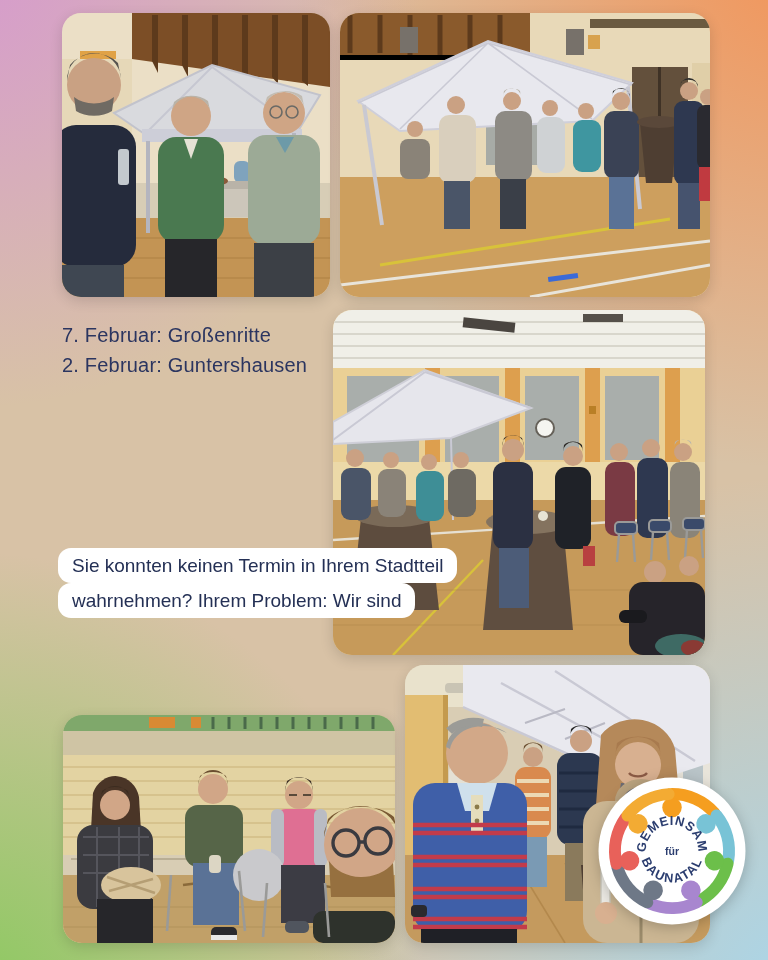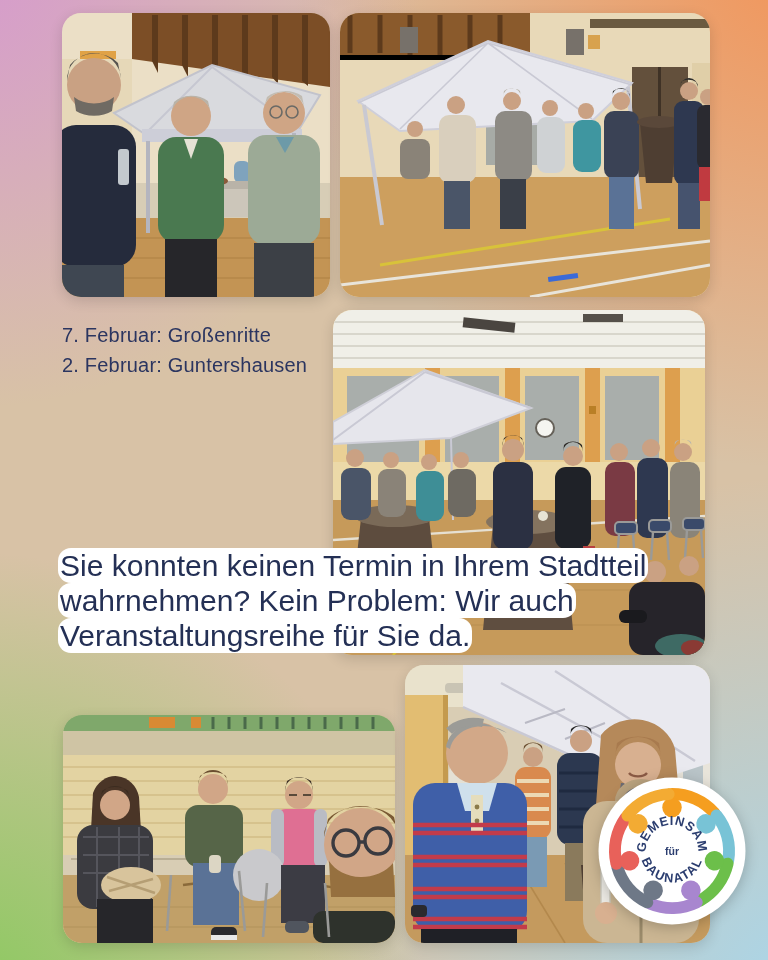--- a/index.html
+++ b/index.html
@@ -24,22 +24,22 @@
   #photo-bot-left   {left:63px;  top:715px; width:332px; height:228px;}
   #photo-bot-right  {left:405px; top:665px; width:305px; height:278px;}
   .dates{
     position:absolute;left:62px;top:320px;
     font-size:20px;line-height:30px;font-weight:500;color:#2b3560;
     letter-spacing:.2px;
   }
   .message{position:absolute;left:58px;top:548px;z-index:5;}
   .message .line{
     display:table;background:#ffffff;color:#243055;
-    font-size:30px;line-height:35px;font-weight:500;
-    padding:0 2px;border-radius:13px;white-space:nowrap;
+    font-size:19px;line-height:35px;font-weight:500;
+    padding:0 14px;border-radius:13px;white-space:nowrap;
   }
   .logo-wrap{
     position:absolute;left:597px;top:776px;width:150px;height:150px;z-index:6;
   }
   .logo-wrap svg{filter:drop-shadow(0 3px 7px rgba(0,0,0,.22));}
 </style>
 </head>
 <body>
 
 <div class="canvas">
@@ -254,22 +254,21 @@
         <rect x="296" y="272" width="76" height="73" rx="14" fill="#26242a"></rect>
         <rect x="286" y="300" width="28" height="13" rx="6" fill="#1a1a1e"></rect>
         <ellipse cx="348" cy="336" rx="26" ry="12" fill="#3e6a64"></ellipse>
         <ellipse cx="360" cy="338" rx="12" ry="8" fill="#8a3a34"></ellipse>
       </g>
     </svg>
   </div>
 
   <div class="message">
     <div class="line">Sie konnten keinen Termin in Ihrem Stadtteil</div>
-    <div class="line">wahrnehmen? Kein Problem: Wir auch</div>
-    <div class="line">Veranstaltungsreihe für Sie da.</div>
+    <div class="line">wahrnehmen? Ihrem Problem: Wir sind</div>
   </div>
 
   <div class="photo" id="photo-bot-left" role="img" aria-label="Four people sitting together on chairs in the gym">
     <svg width="332" height="228" viewBox="0 0 332 228">
       <rect x="0" y="0" width="332" height="228" fill="#e3d3a2"></rect>
       <g>
         <rect x="0" y="0" width="332" height="16" fill="#7fa86b"></rect>
         <rect x="86" y="2" width="26" height="11" fill="#d88a34"></rect>
           <rect x="128" y="2" width="10" height="11" fill="#d88a34"></rect>
         <path d="M150,2 V14 M166,2 V14 M182,2 V14 M198,2 V14 M214,2 V14 M230,2 V14 M246,2 V14 M262,2 V14 M278,2 V14 M294,2 V14 M310,2 V14" stroke="#4a6a4a" stroke-width="3"></path>

